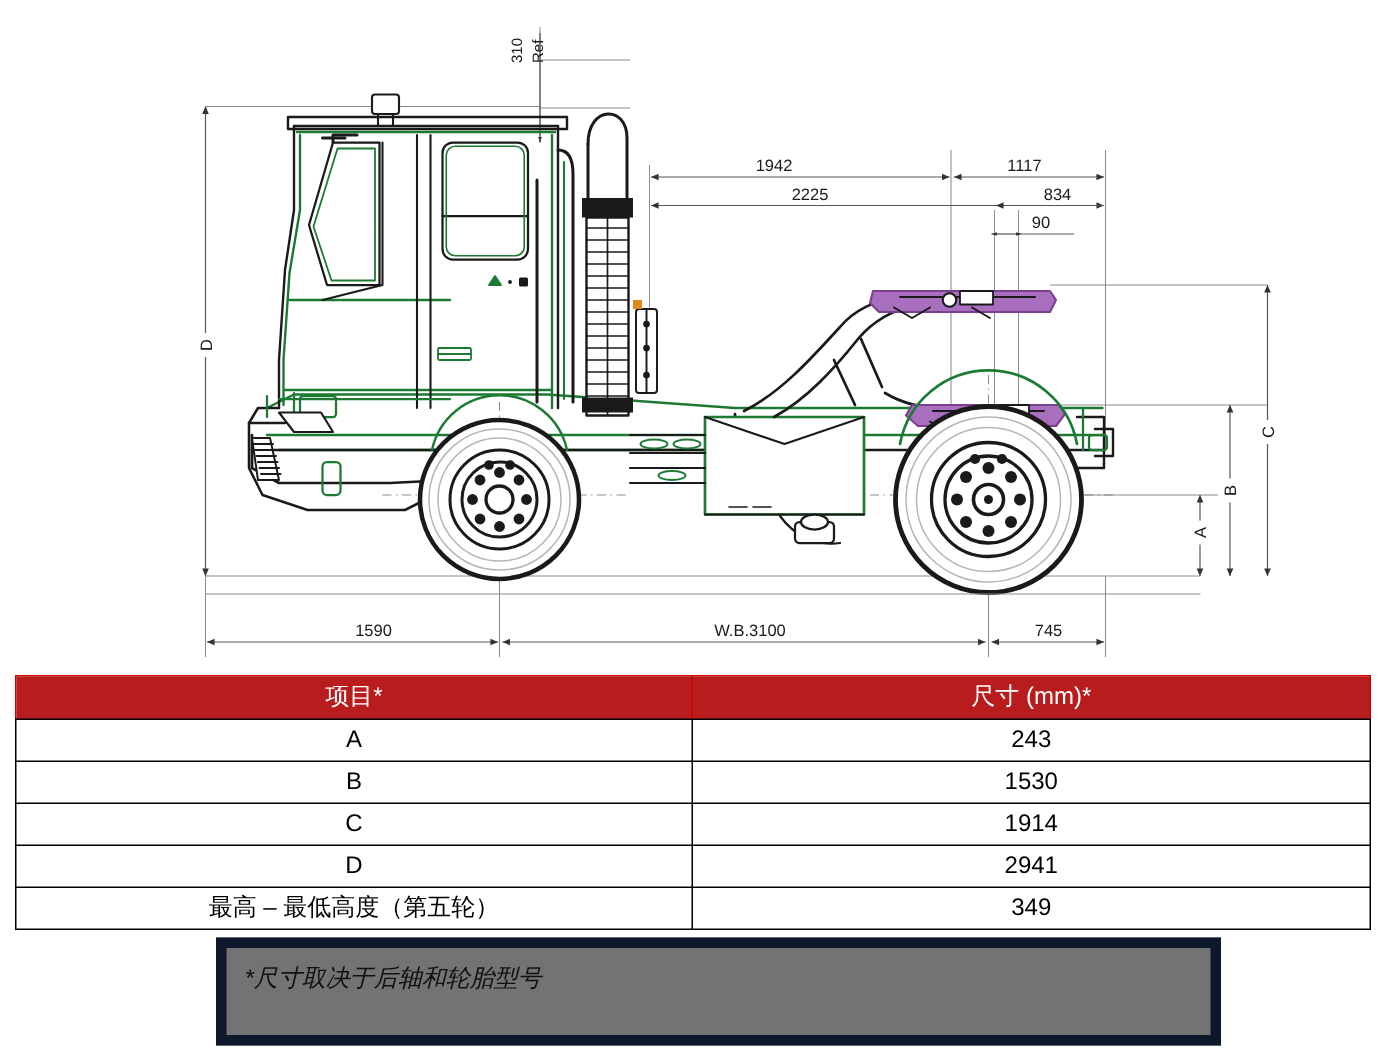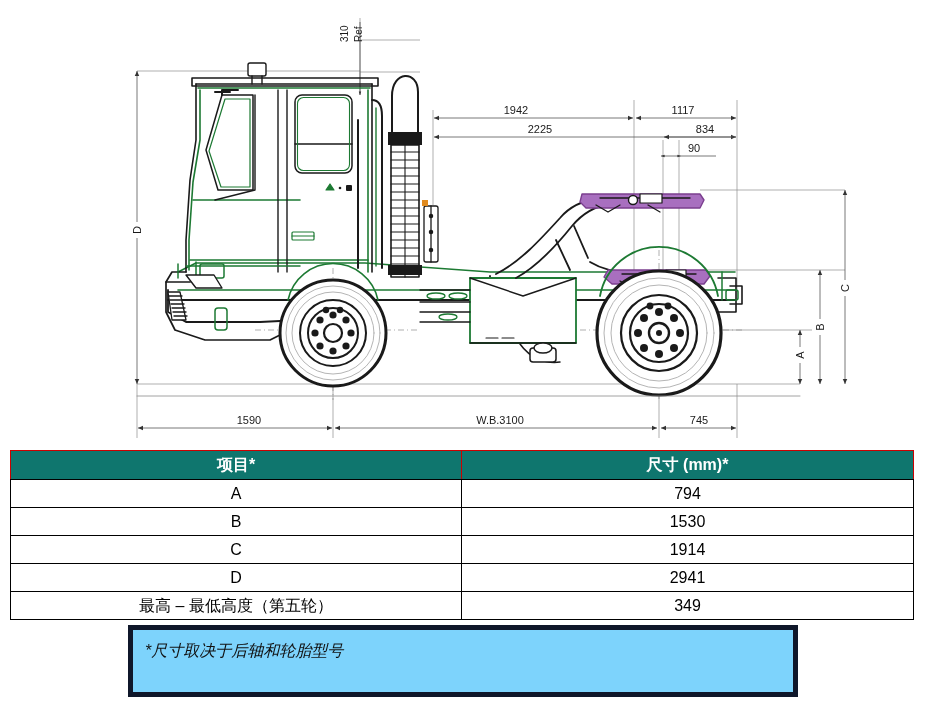--- a/index.html
+++ b/index.html
@@ -26,37 +26,37 @@
     border:1px solid #000;
     text-align:center;
     height:27px;
     padding:0;
     font-size:16px;
     color:#000;
     font-weight:normal;
     line-height:1.1;
   }
   .spec-table thead th{
-    background:#0f766e;
+    background:#b91c1c;
     color:#ffffff;
-    font-weight:bold;
+    font-weight:normal;
     font-size:16px;
     height:28px;
     border:1px solid #cc0000;
     border-bottom:1px solid #000;
   }
   .col-item{width:451px;}
   .col-dim{width:452px;}
 
   
   .footnote{
-    position:absolute;left:128px;top:625px;
+    position:absolute;left:144px;top:625px;
     width:670px;height:72px;
-    background:#7dd3fc;
-    border:5px solid #0f172a;
+    background:#737373;
+    border:7px solid #0f172a;
     box-sizing:border-box;
     padding:9px 0 0 12px;
     font-style:italic;
     font-size:16px;
     color:#111;
     line-height:1.55;
   }
   .footnote div{white-space:pre;}
 
   
@@ -430,21 +430,21 @@
       </colgroup>
     <thead>
       <tr>
         <th>项目*</th>
         <th>尺寸 (mm)*</th>
       </tr>
     </thead>
     <tbody>
       <tr>
         <td>A</td>
-        <td>794</td>
+        <td>243</td>
       </tr>
       <tr>
         <td>B</td>
         <td>1530</td>
       </tr>
       <tr>
         <td>C</td>
         <td>1914</td>
       </tr>
       <tr>

